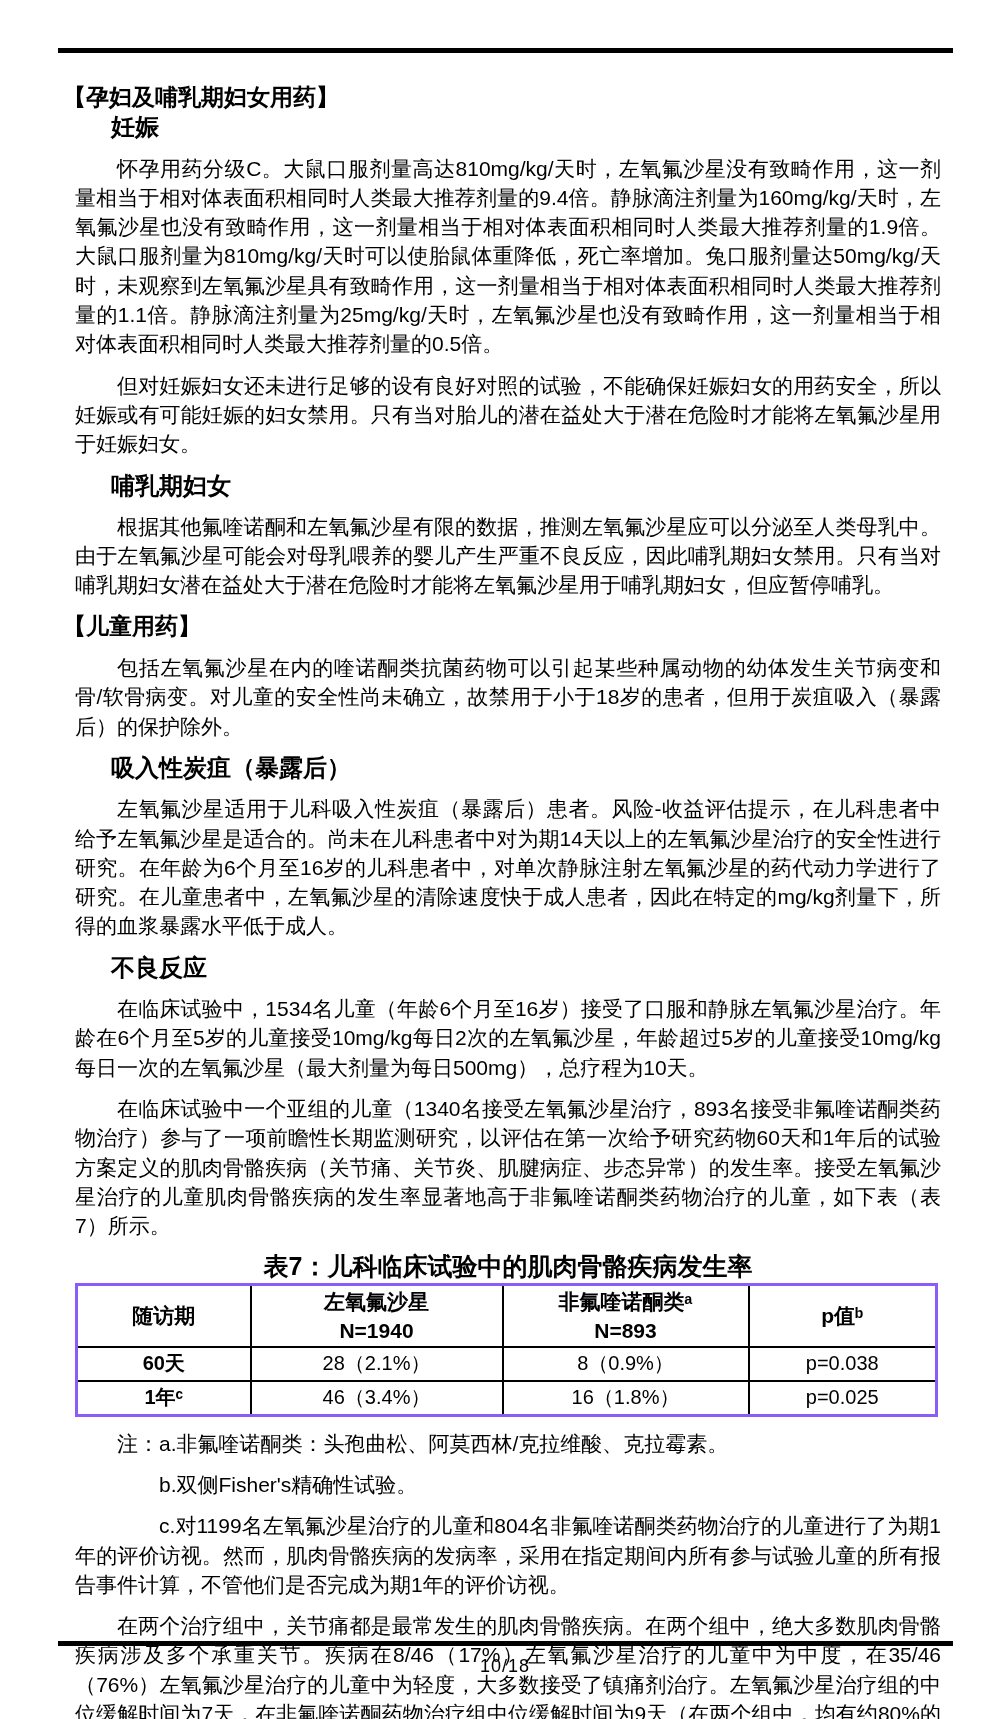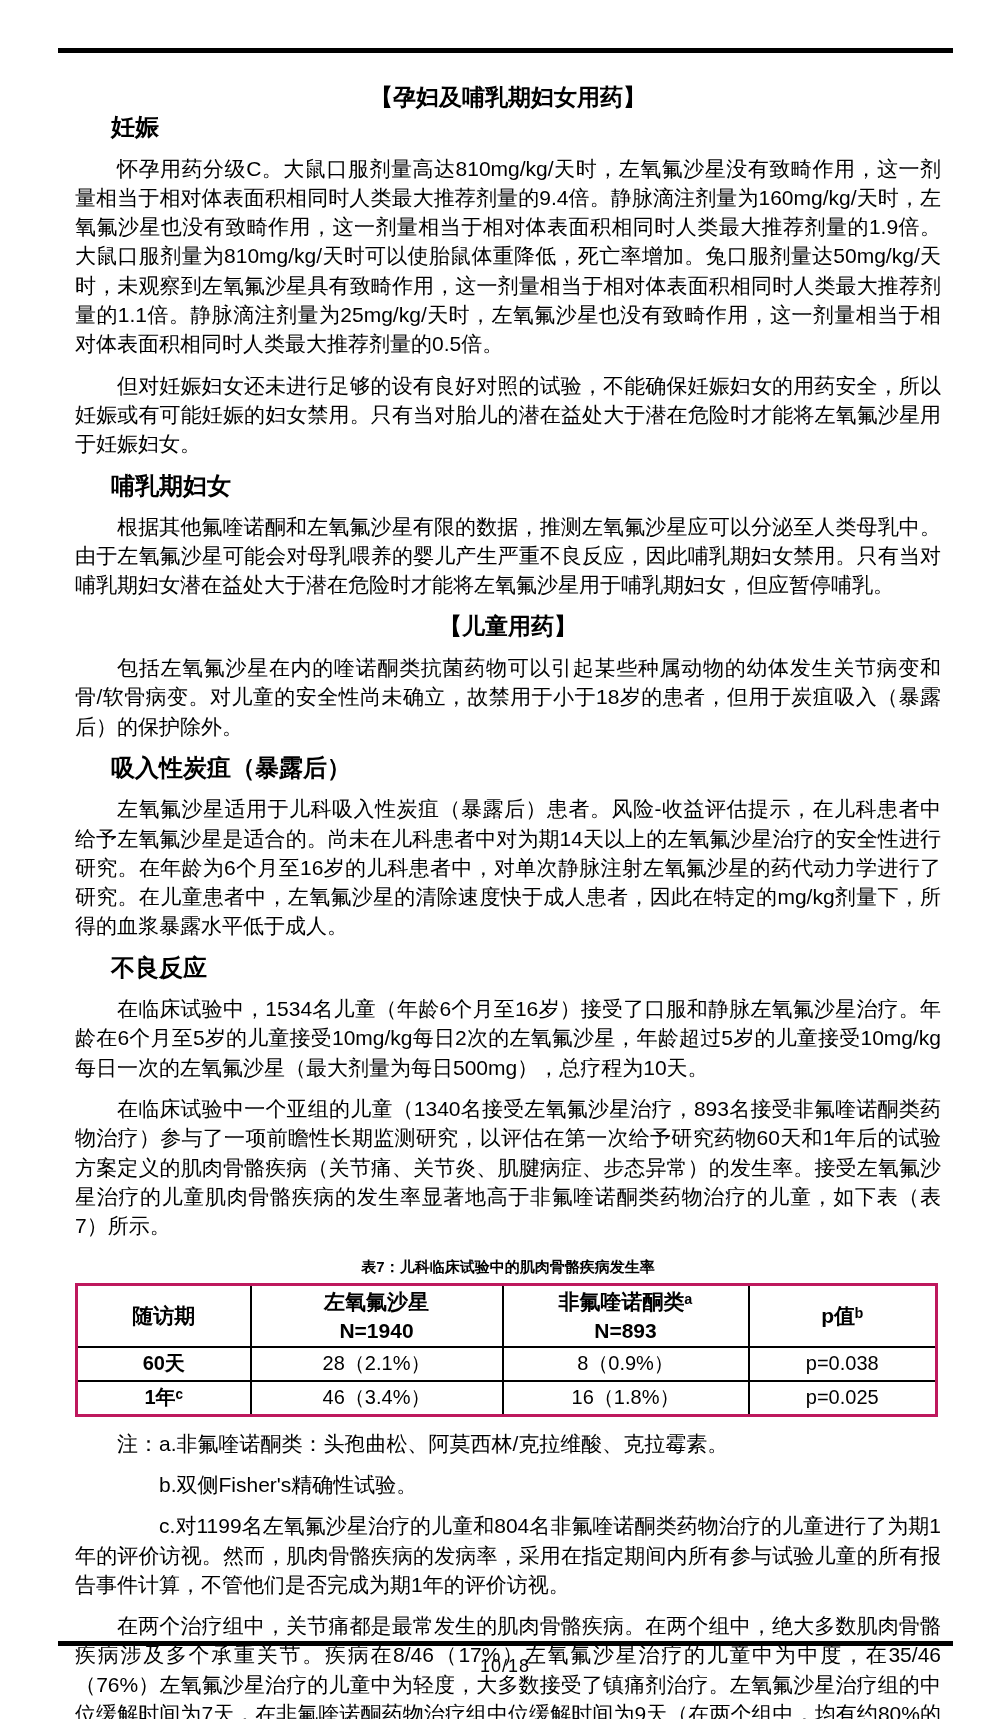--- a/index.html
+++ b/index.html
@@ -19,39 +19,39 @@
   .rule.top { margin-bottom:30px; }
   .rule.bottom { position:absolute; left:58px; right:53px; top:1641px; }
   .content {
     padding:0 0 0 5px;
     font-size:21px;
     line-height:29.3px;
     text-align:justify;
   }
   .sec {
     font-size:23px; font-weight:bold;
-    margin:0; line-height:29.3px; text-align:center;
+    margin:0; line-height:29.3px; text-align:left;
   }
   .sub {
     font-size:24px; font-weight:bold;
     margin:0; line-height:29.3px;
     text-indent:2em; text-align:left;
   }
   p { margin:12px; text-indent:2em; }
   p.note-b, p.note-c { text-indent:4em; }
   .tbl-title {
     font-weight:bold; text-align:center;
-    font-size:15px; line-height:29.3px;
+    font-size:25px; line-height:29.3px;
   }
   table.t7 {
     border-collapse:collapse;
     table-layout:fixed;
     width:860px;
     margin:1px auto 8px 12px;
-    border:3px solid #be185d;
+    border:3px solid #8b5cf6;
     font-size:20px;
   }
   table.t7 th, table.t7 td {
     border:2px solid #000;
     text-align:center;
     vertical-align:middle;
     padding:1px 2px;
     line-height:29px;
   }
   table.t7 th { font-weight:bold; font-size:21px; }

